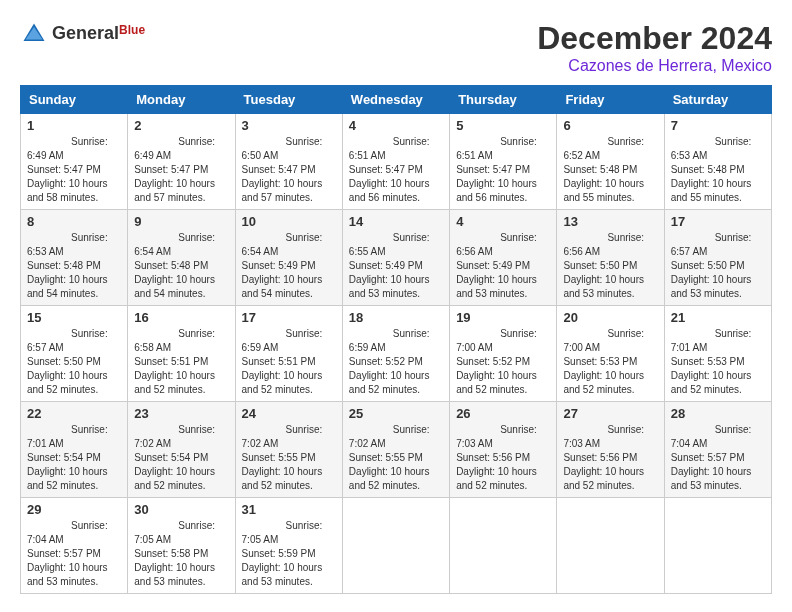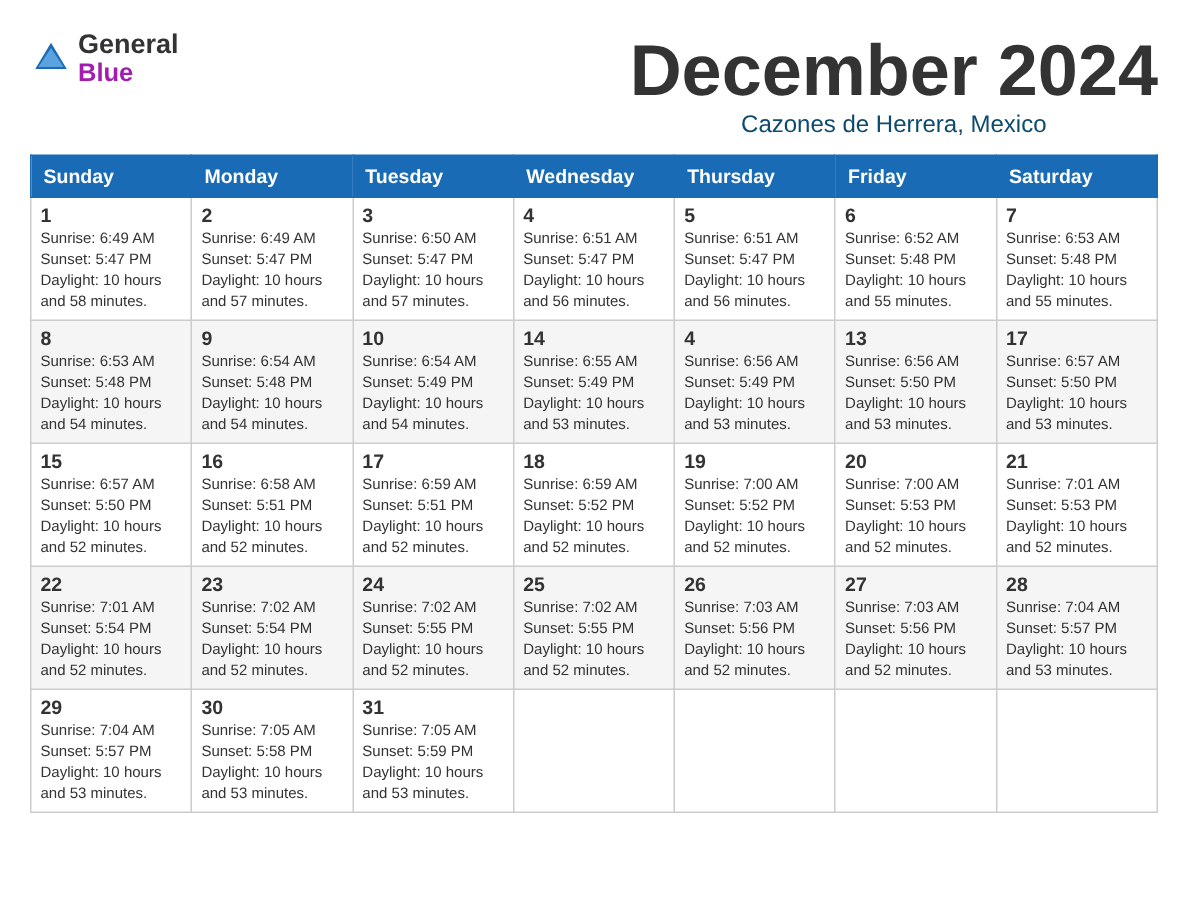--- a/index.html
+++ b/index.html
@@ -16,49 +16,48 @@
       align-items: flex-start;
       margin-bottom: 10px;
     }
     .logo {
       display: flex;
       align-items: center;
       gap: 4px;
     }
     .logo-text {
       display: flex;
-      flex-direction: column;
+      flex-direction: row;
       line-height: 1.1;
     }
     .logo-general {
       font-size: 18px;
       font-weight: bold;
       color: #333;
     }
     .logo-blue {
-      font-size: 17px;
-      font-weight: bold;
-      color: #a21caf;
+      font-size: 12px;
+      font-weight: bold;
+      color: #b91c1c;
     }
     .logo-icon {
       width: 28px;
       height: 28px;
     }
     .title-area {
       text-align: right;
     }
     .month-title {
-      font-size: 48px;
+      font-size: 32px;
       font-weight: bold;
       color: #333;
     }
     .location-title {
       font-size: 16px;
-      color: #0c4a6e;
-      text-align: center;
+      color: #6d28d9;
     }
     .calendar {
       width: 100%;
       border-collapse: collapse;
       border: 1px solid #ccc;
     }
     .calendar th {
       background-color: #1a6bb5;
       color: #fff;
       text-align: left;
@@ -83,20 +82,21 @@
     .day-num {
       font-size: 13px;
       font-weight: bold;
       display: block;
       margin-bottom: 2px;
     }
     .day-info {
       font-size: 10px;
       line-height: 1.4;
       color: #333;
+      margin-left: 44px;
     }
     .empty-cell {
       background: #fff !important;
     }
   </style>
 </head>
 <body>
 
 <div class="header-area">
   <div class="logo">

